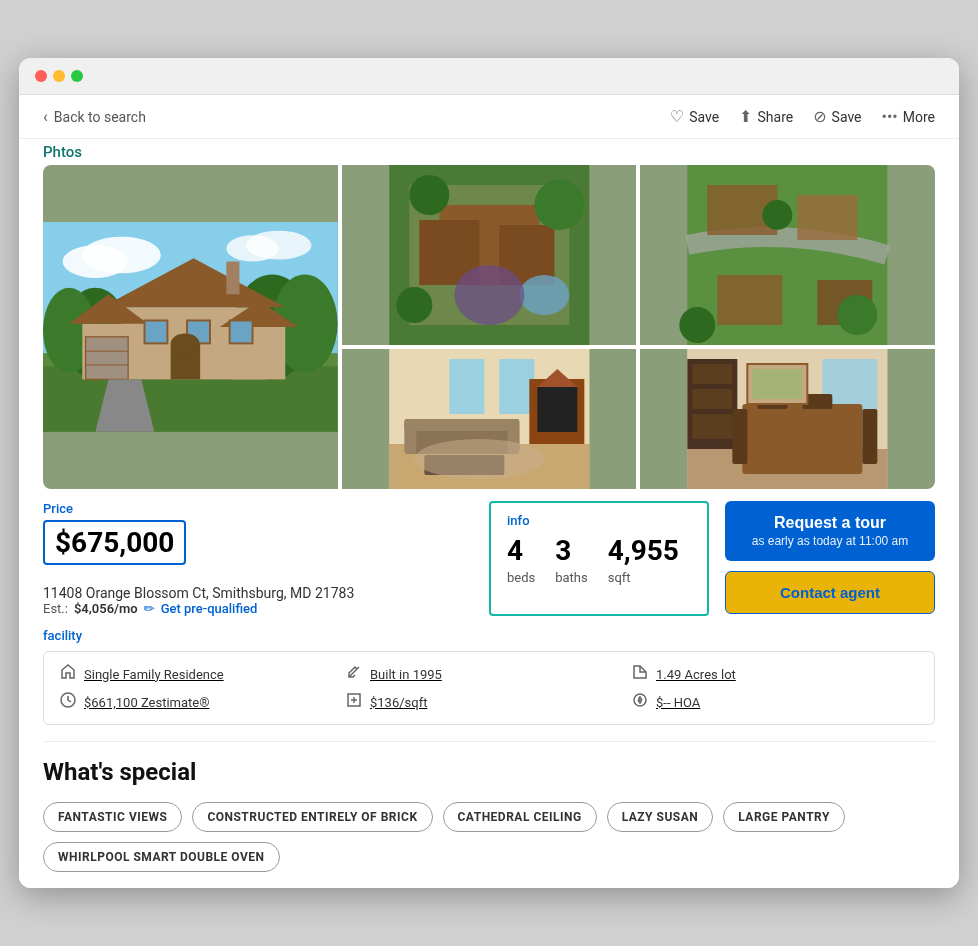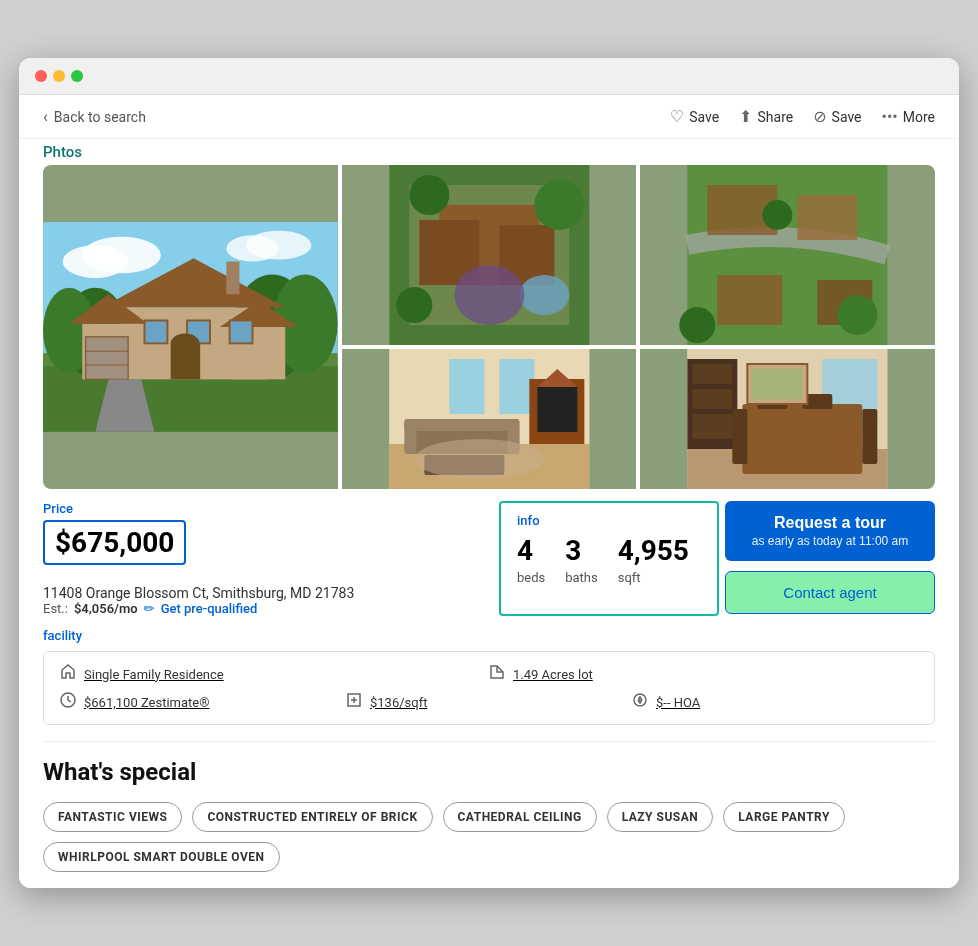--- a/index.html
+++ b/index.html
@@ -113,21 +113,21 @@
 
     
     .main-photo-svg {
       width: 100%;
       height: 100%;
     }
 
     
     .details-section {
       display: flex;
-      gap: 6px;
+      gap: 16px;
       padding: 12px 24px;
     }
     .price-address-col {
       flex: 1;
     }
     .price-label {
       color: #0061d2;
       font-size: 13px;
       font-weight: 500;
       margin-bottom: 4px;
@@ -224,28 +224,28 @@
       font-size: 16px;
       font-weight: 600;
       display: block;
     }
     .request-tour-sub {
       font-size: 12px;
       opacity: 0.9;
       display: block;
     }
     .contact-agent-btn {
-      background: #86efac;
+      background: #eab308;
       color: #0061d2;
       border: 1px solid #0061d2;
       border-radius: 6px;
       padding: 12px 16px;
       cursor: pointer;
       font-size: 15px;
-      font-weight: 400;
+      font-weight: 700;
       text-align: center;
     }
 
     
     .facility-section {
       padding: 0 24px 16px;
     }
     .facility-label {
       color: #0061d2;
       font-size: 13px;
@@ -544,20 +544,28 @@
             <span class="facility-icon">
               <svg width="16" height="16" viewBox="0 0 16 16" fill="none" xmlns="http://www.w3.org/2000/svg">
                 <path d="M2 6L8 1L14 6V14H10V9H6V14H2V6Z" stroke="#666" stroke-width="1.5" fill="none"></path>
               </svg>
             </span>
             <span>Single Family Residence</span>
           </div>
           <div class="facility-item">
             <span class="facility-icon">
               <svg width="16" height="16" viewBox="0 0 16 16" fill="none" xmlns="http://www.w3.org/2000/svg">
+                <path d="M3 13L9 7L11 5L13 3L11 5L9 3L7 5L5 7L3 9V13H7L9 11" stroke="#666" stroke-width="1.5" fill="none"></path>
+              </svg>
+            </span>
+            <span>Built in 1995</span>
+          </div>
+          <div class="facility-item">
+            <span class="facility-icon">
+              <svg width="16" height="16" viewBox="0 0 16 16" fill="none" xmlns="http://www.w3.org/2000/svg">
                 <path d="M2 14V2H8L14 8V14H2Z" stroke="#666" stroke-width="1.5" fill="none"></path>
                 <path d="M8 2V8H14" stroke="#666" stroke-width="1.5"></path>
               </svg>
             </span>
             <span>1.49 Acres lot</span>
           </div>
         </div>
         <div class="facility-row">
           <div class="facility-item">
             <span class="facility-icon">

